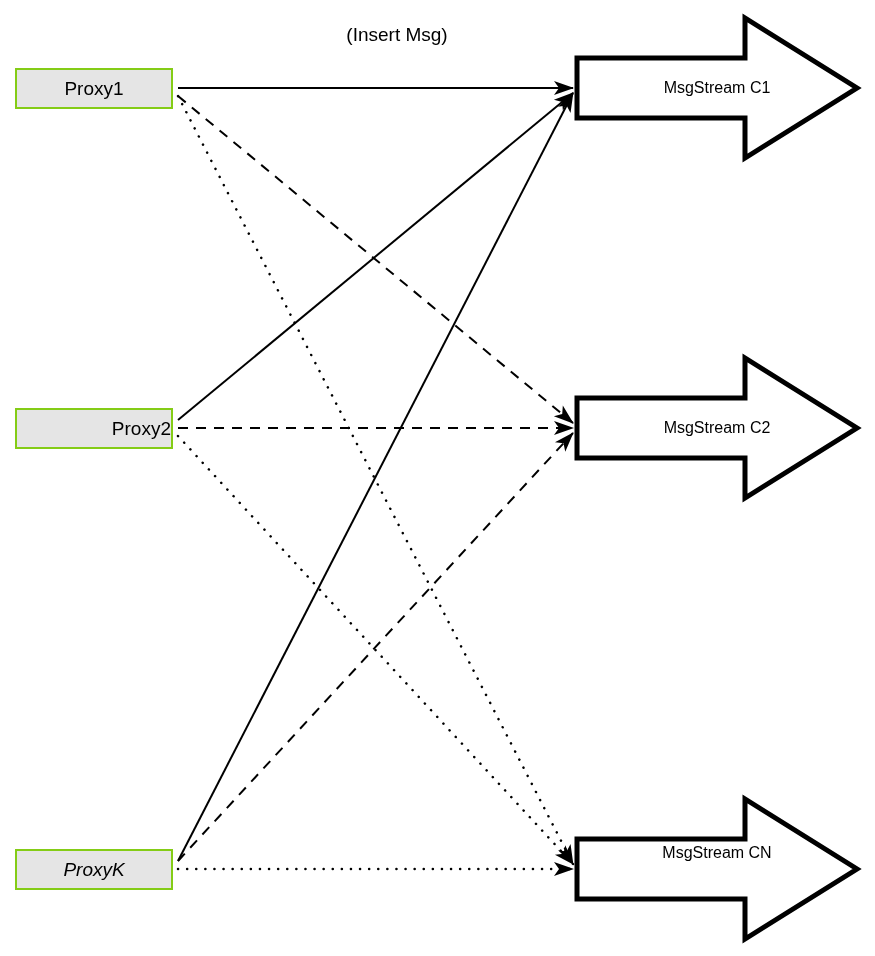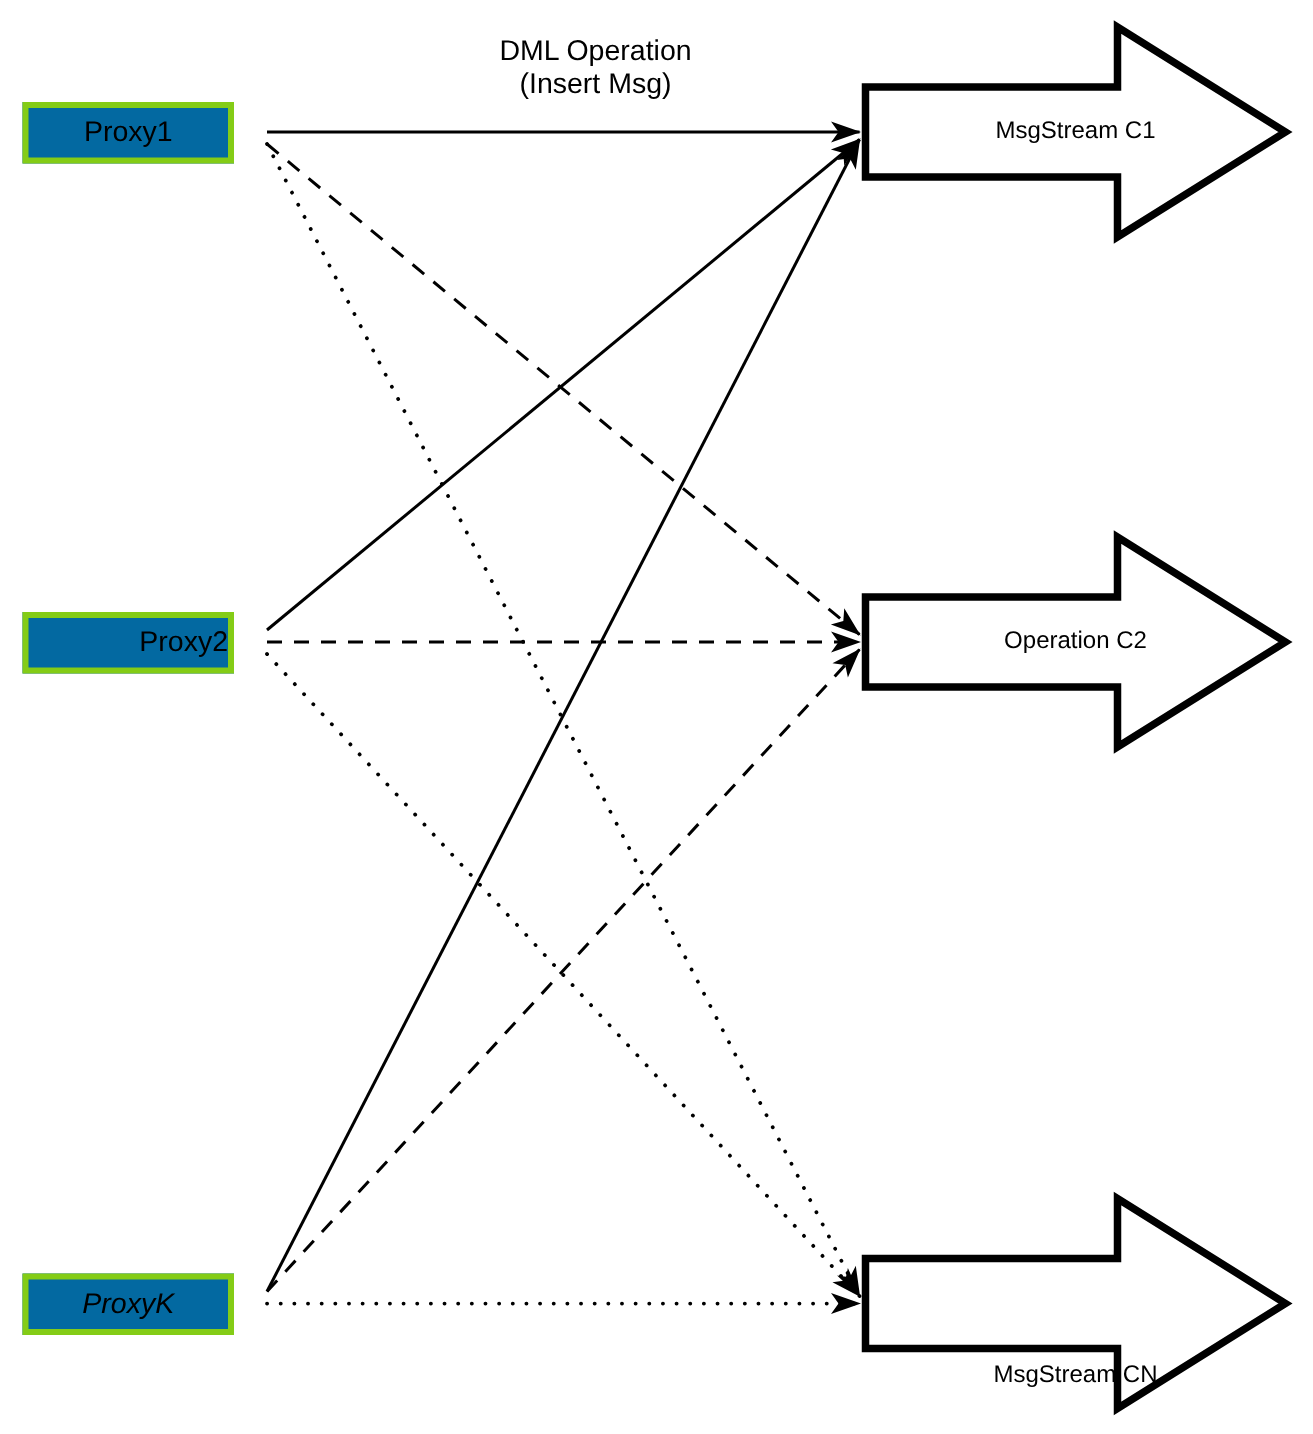--- a/index.html
+++ b/index.html
@@ -34,45 +34,45 @@
     top: 24px;
     width: 240px;
     text-align: center;
     font-size: 19px;
     line-height: 22px;
     white-space: nowrap;
   }
   .proxy-box {
     position: absolute;
     left: 15px;
-    width: 141px;
+    width: 158px;
     height: 41px;
     box-sizing: border-box;
-    border: 4px solid #84cc16;
-    background: #0369a1;
+    border: 2px solid #84cc16;
+    background: #e5e5e5;
     display: flex;
     align-items: center;
     justify-content: center;
     font-size: 19px;
   }
   .proxy-box.p1 { top: 68px; }
   .proxy-box.p2 { top: 408px; justify-content: flex-end; }
   .proxy-box.pk { top: 849px; font-style: italic; }
   .stream-label {
     position: absolute;
     left: 577px;
     width: 280px;
     height: 26px;
     line-height: 26px;
     text-align: center;
     font-size: 16px;
   }
   .stream-label.s1 { top: 75px; }
   .stream-label.s2 { top: 415px; }
-  .stream-label.sn { top: 904px; }
+  .stream-label.sn { top: 840px; }
 </style>
 </head>
 <body>
 
 <div class="canvas" style="background: rgb(255, 255, 255);">
 
   <svg class="svg-layer" width="875" height="956" viewBox="0 0 875 956">
     <defs>
       <marker id="arrowhead" markerUnits="userSpaceOnUse" markerWidth="22" markerHeight="16" refX="20" refY="8" orient="auto">
         <path d="M1,1 L21,8 L1,15 L6,8 Z" fill="#000000"></path>
@@ -92,31 +92,30 @@
         <line x1="178" y1="96" x2="573" y2="423" stroke="#000000" stroke-width="2" stroke-dasharray="10,8" stroke-linecap="butt" marker-end="url(#arrowhead)"></line>
         <line x1="178" y1="428" x2="573" y2="428" stroke="#000000" stroke-width="2" stroke-dasharray="10,8" stroke-linecap="butt" marker-end="url(#arrowhead)"></line>
         <line x1="178" y1="861" x2="573" y2="433" stroke="#000000" stroke-width="2" stroke-dasharray="10,8" stroke-linecap="butt" marker-end="url(#arrowhead)"></line>
         <line x1="178" y1="96" x2="573" y2="864" stroke="#000000" stroke-width="2.5" stroke-dasharray="0.1,9" stroke-linecap="round" marker-end="url(#arrowhead)"></line>
         <line x1="178" y1="436" x2="573" y2="864" stroke="#000000" stroke-width="2.5" stroke-dasharray="0.1,9" stroke-linecap="round" marker-end="url(#arrowhead)"></line>
         <line x1="178" y1="869" x2="573" y2="869" stroke="#000000" stroke-width="2.5" stroke-dasharray="0.1,9" stroke-linecap="round" marker-end="url(#arrowhead)"></line>
       </g>
   </svg>
 
   <div class="diagram-title">
-    <div>DML Operation</div>
     <div>(Insert Msg)</div>
   </div>
 
   <div class="proxy-box p1">
     <span>Proxy1</span>
   </div>
   <div class="proxy-box p2">
     <span>Proxy2</span>
   </div>
   <div class="proxy-box pk">
     <span>ProxyK</span>
   </div>
 
   <div class="stream-label s1">MsgStream C1</div>
-  <div class="stream-label s2">Operation C2</div>
+  <div class="stream-label s2">MsgStream C2</div>
   <div class="stream-label sn">MsgStream CN</div>
 
 </div>
 
 </body></html>

